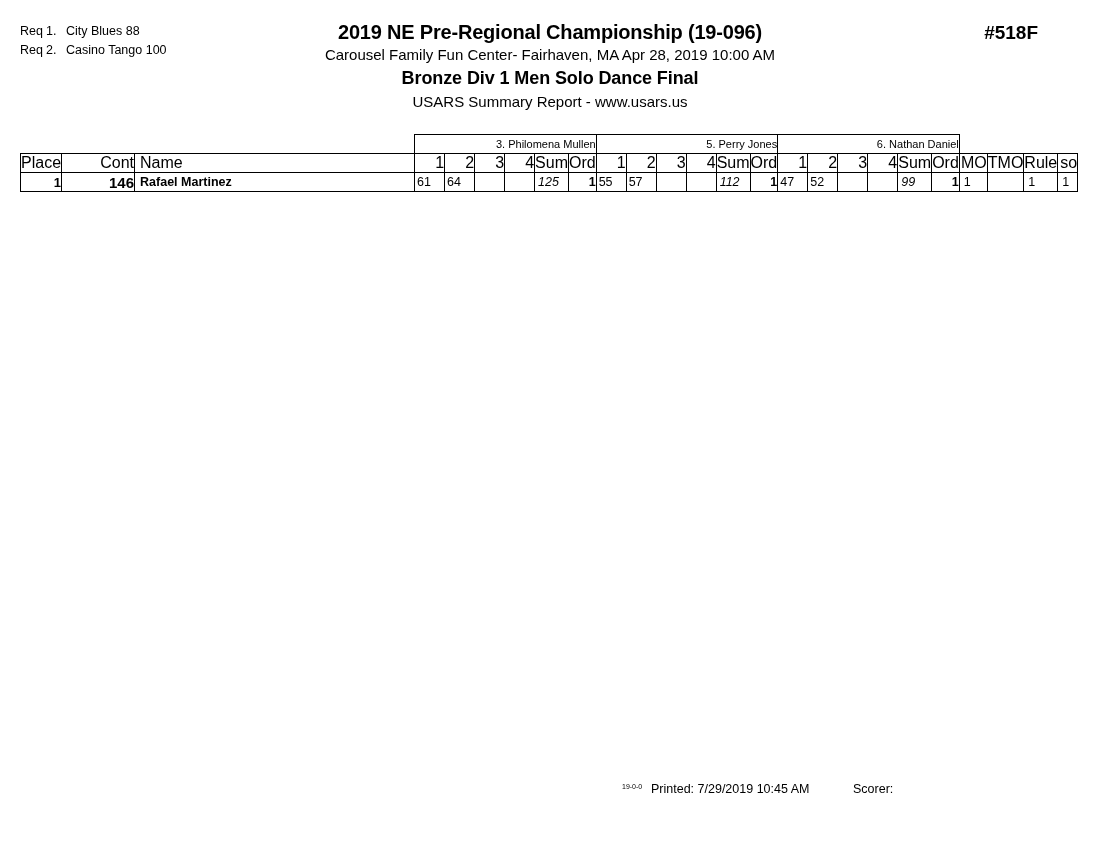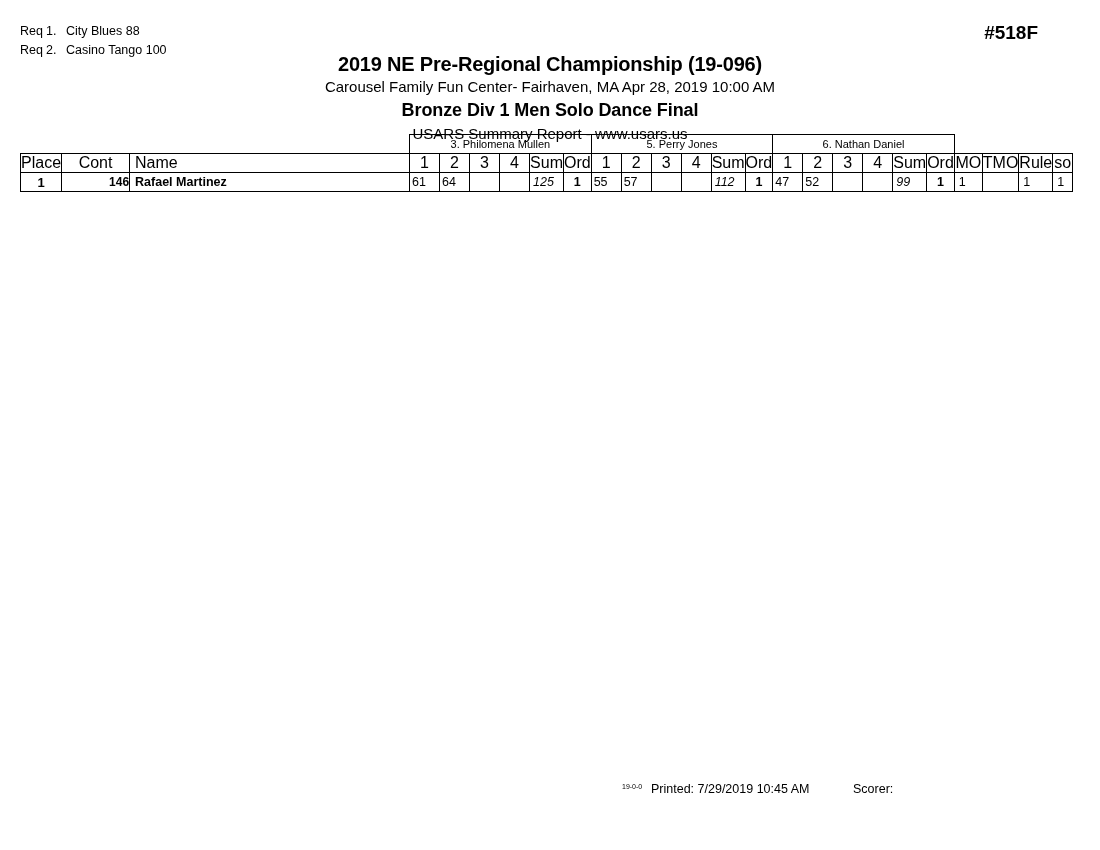--- a/index.html
+++ b/index.html
@@ -43,21 +43,20 @@
     left: 0;
     top: 20px;
     width: 1100px;
     text-align: center;
   }
   .title-main {
     font-size: 20px;
     font-weight: bold;
     letter-spacing: -0.2px;
     line-height: 24px;
-    margin-top: 32px;
   }
   .title-venue {
     font-size: 15px;
     line-height: 22px;
     font-weight: normal;
   }
   .title-event {
     font-size: 18px;
     font-weight: bold;
     line-height: 24px;
@@ -83,21 +82,21 @@
     top: 134px;
   }
   table.results {
     border-collapse: collapse;
     font-size: 12px;
   }
   table.results td, table.results th {
     border: 1px solid #000000;
     padding: 0;
     font-weight: normal;
-    text-align: center;
+    text-align: right;
     vertical-align: middle;
     height: 19px;
     box-sizing: border-box;
   }
   
   .judge-row td {
     height: 18px;
     font-size: 11px;
     text-align: left;
     padding-left: 6px;
@@ -116,21 +115,21 @@
   .data td {
     font-size: 12.5px;
     height: 20px;
   }
   .data td.place {
     font-weight: bold;
     font-size: 13px;
   }
   .data td.cont {
     font-weight: bold;
-    font-size: 12px;
+    font-size: 15px;
     padding-left: 47px;
   }
   .data td.name {
     font-weight: bold;
     text-align: left;
     padding-left: 5px;
     font-size: 12.5px;
   }
   .data td.score {
     text-align: left;

